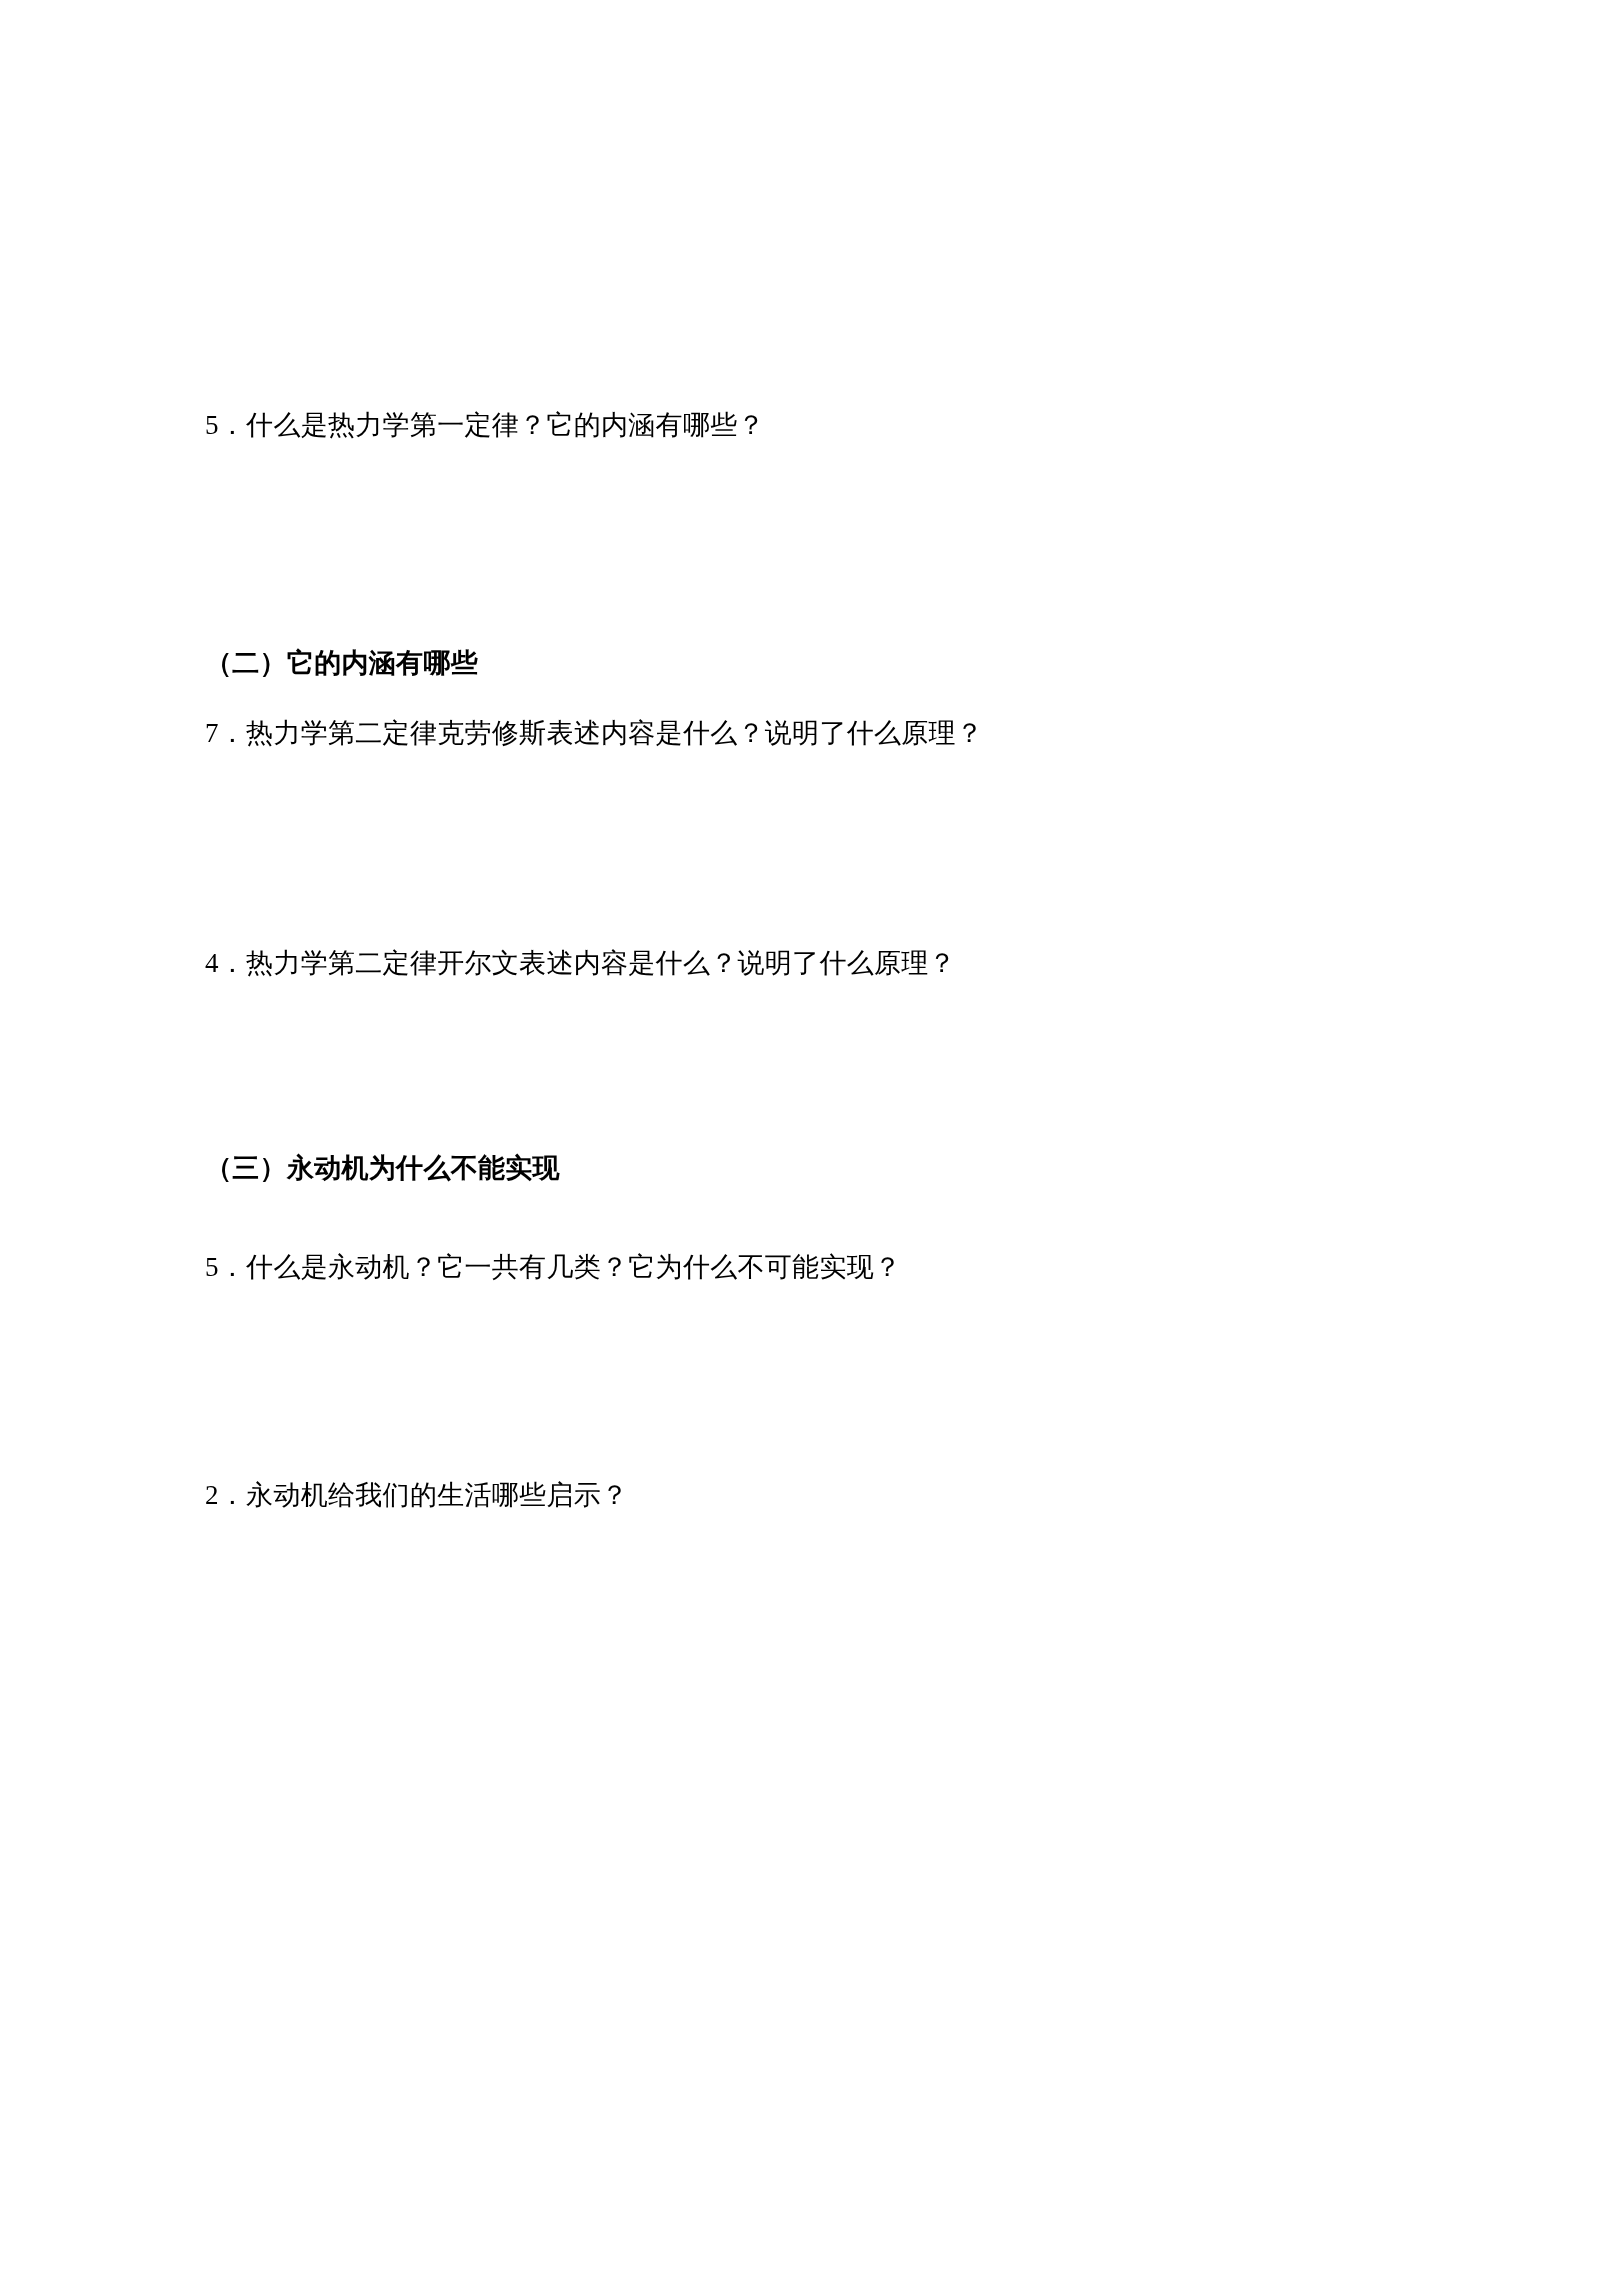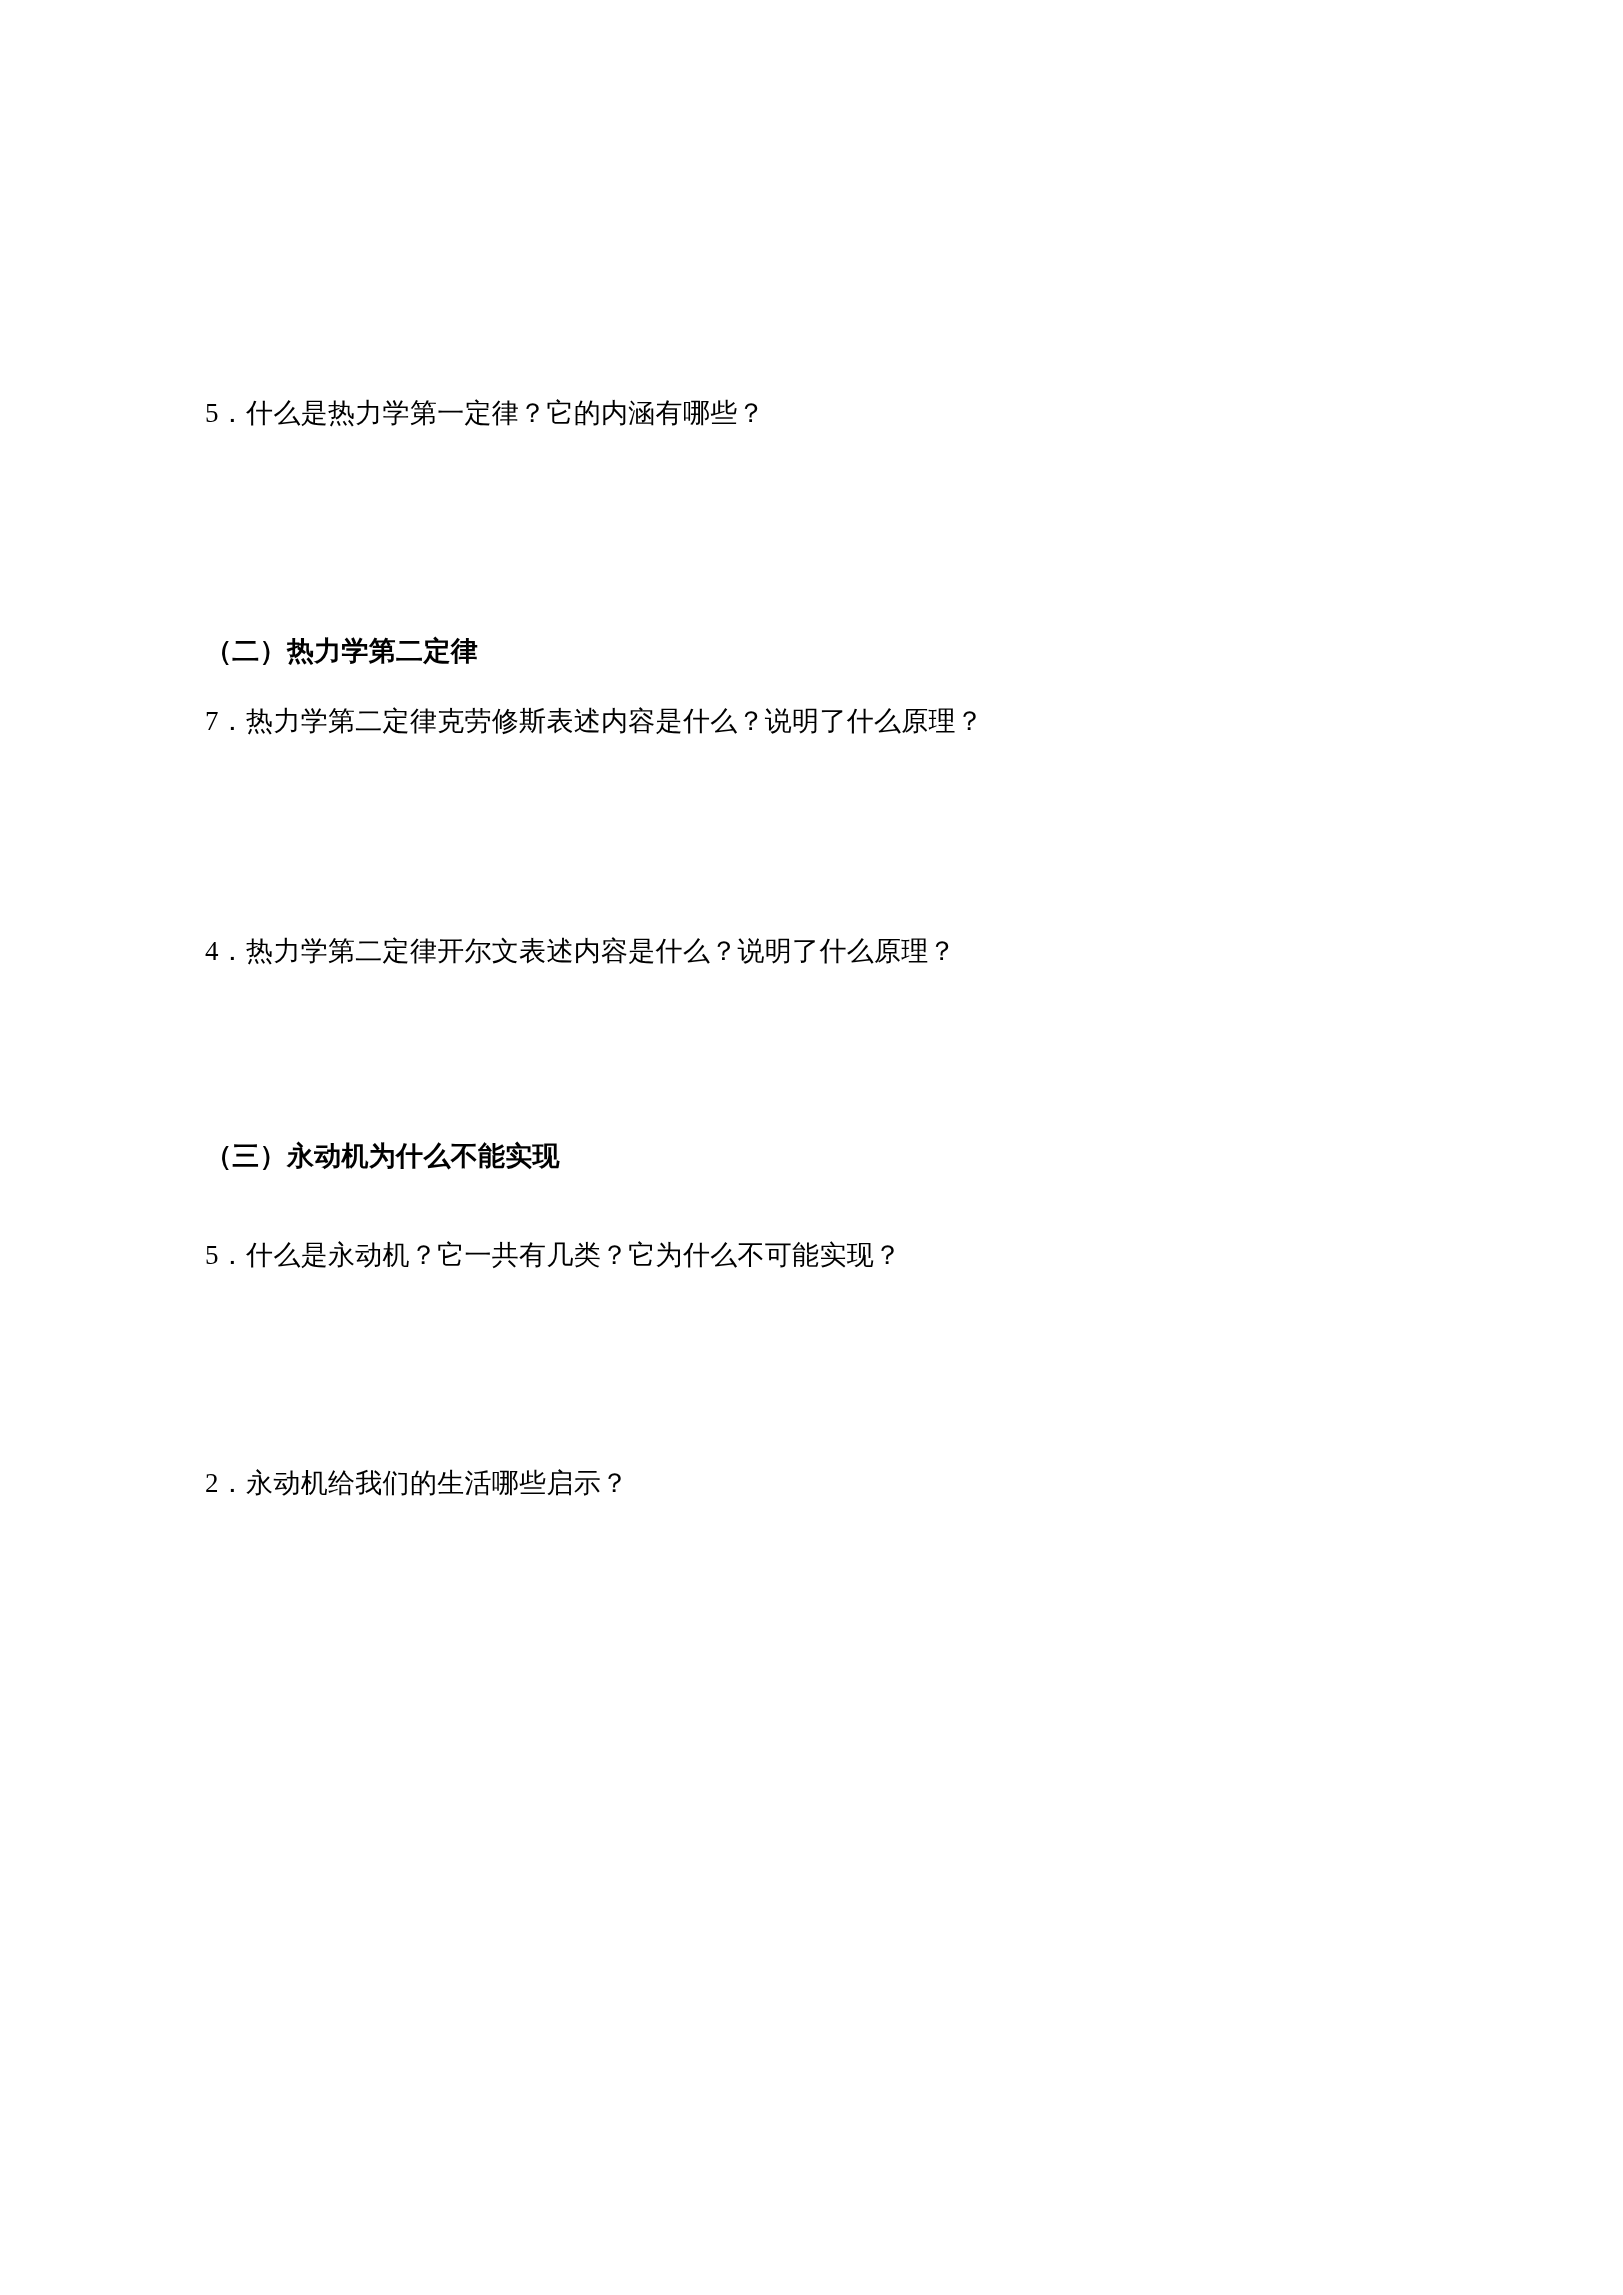--- a/index.html
+++ b/index.html
@@ -9,21 +9,21 @@
   }
   body {
     font-family: "Liberation Serif", "DejaVu Serif", serif;
     color: #000000;
   }
   .page {
     position: relative;
     width: 1623px;
     height: 1673px;
     background: #ffffff;
-    margin: 4px auto;
+    margin: 16px auto;
     overflow: hidden;
     box-sizing: border-box;
   }
   .content {
     position: absolute;
     left: 205px;
     top: 0;
     width: 1227px;
   }
   .q {
@@ -61,21 +61,21 @@
   }
 </style>
 </head>
 <body>
 
 <div class="page">
   <div class="content">
 
     <div class="q blk-q5">5．什么是热力学第一定律？它的内涵有哪些？</div>
 
-    <div class="section-title blk-sec2-title">（二）热力学第二定律</div>
+    <div class="section-title blk-sec2-title">（二）它的内涵有哪些</div>
 
     <div class="q blk-sec2-q1">7．热力学第二定律克劳修斯表述内容是什么？说明了什么原理？</div>
 
     <div class="q blk-sec2-q2">4．热力学第二定律开尔文表述内容是什么？说明了什么原理？</div>
 
     <div class="section-title blk-sec3-title">（三）永动机为什么不能实现</div>
 
     <div class="q blk-sec3-q1">5．什么是永动机？它一共有几类？它为什么不可能实现？</div>
 
     <div class="q blk-sec3-q2">2．永动机给我们的生活哪些启示？</div>

